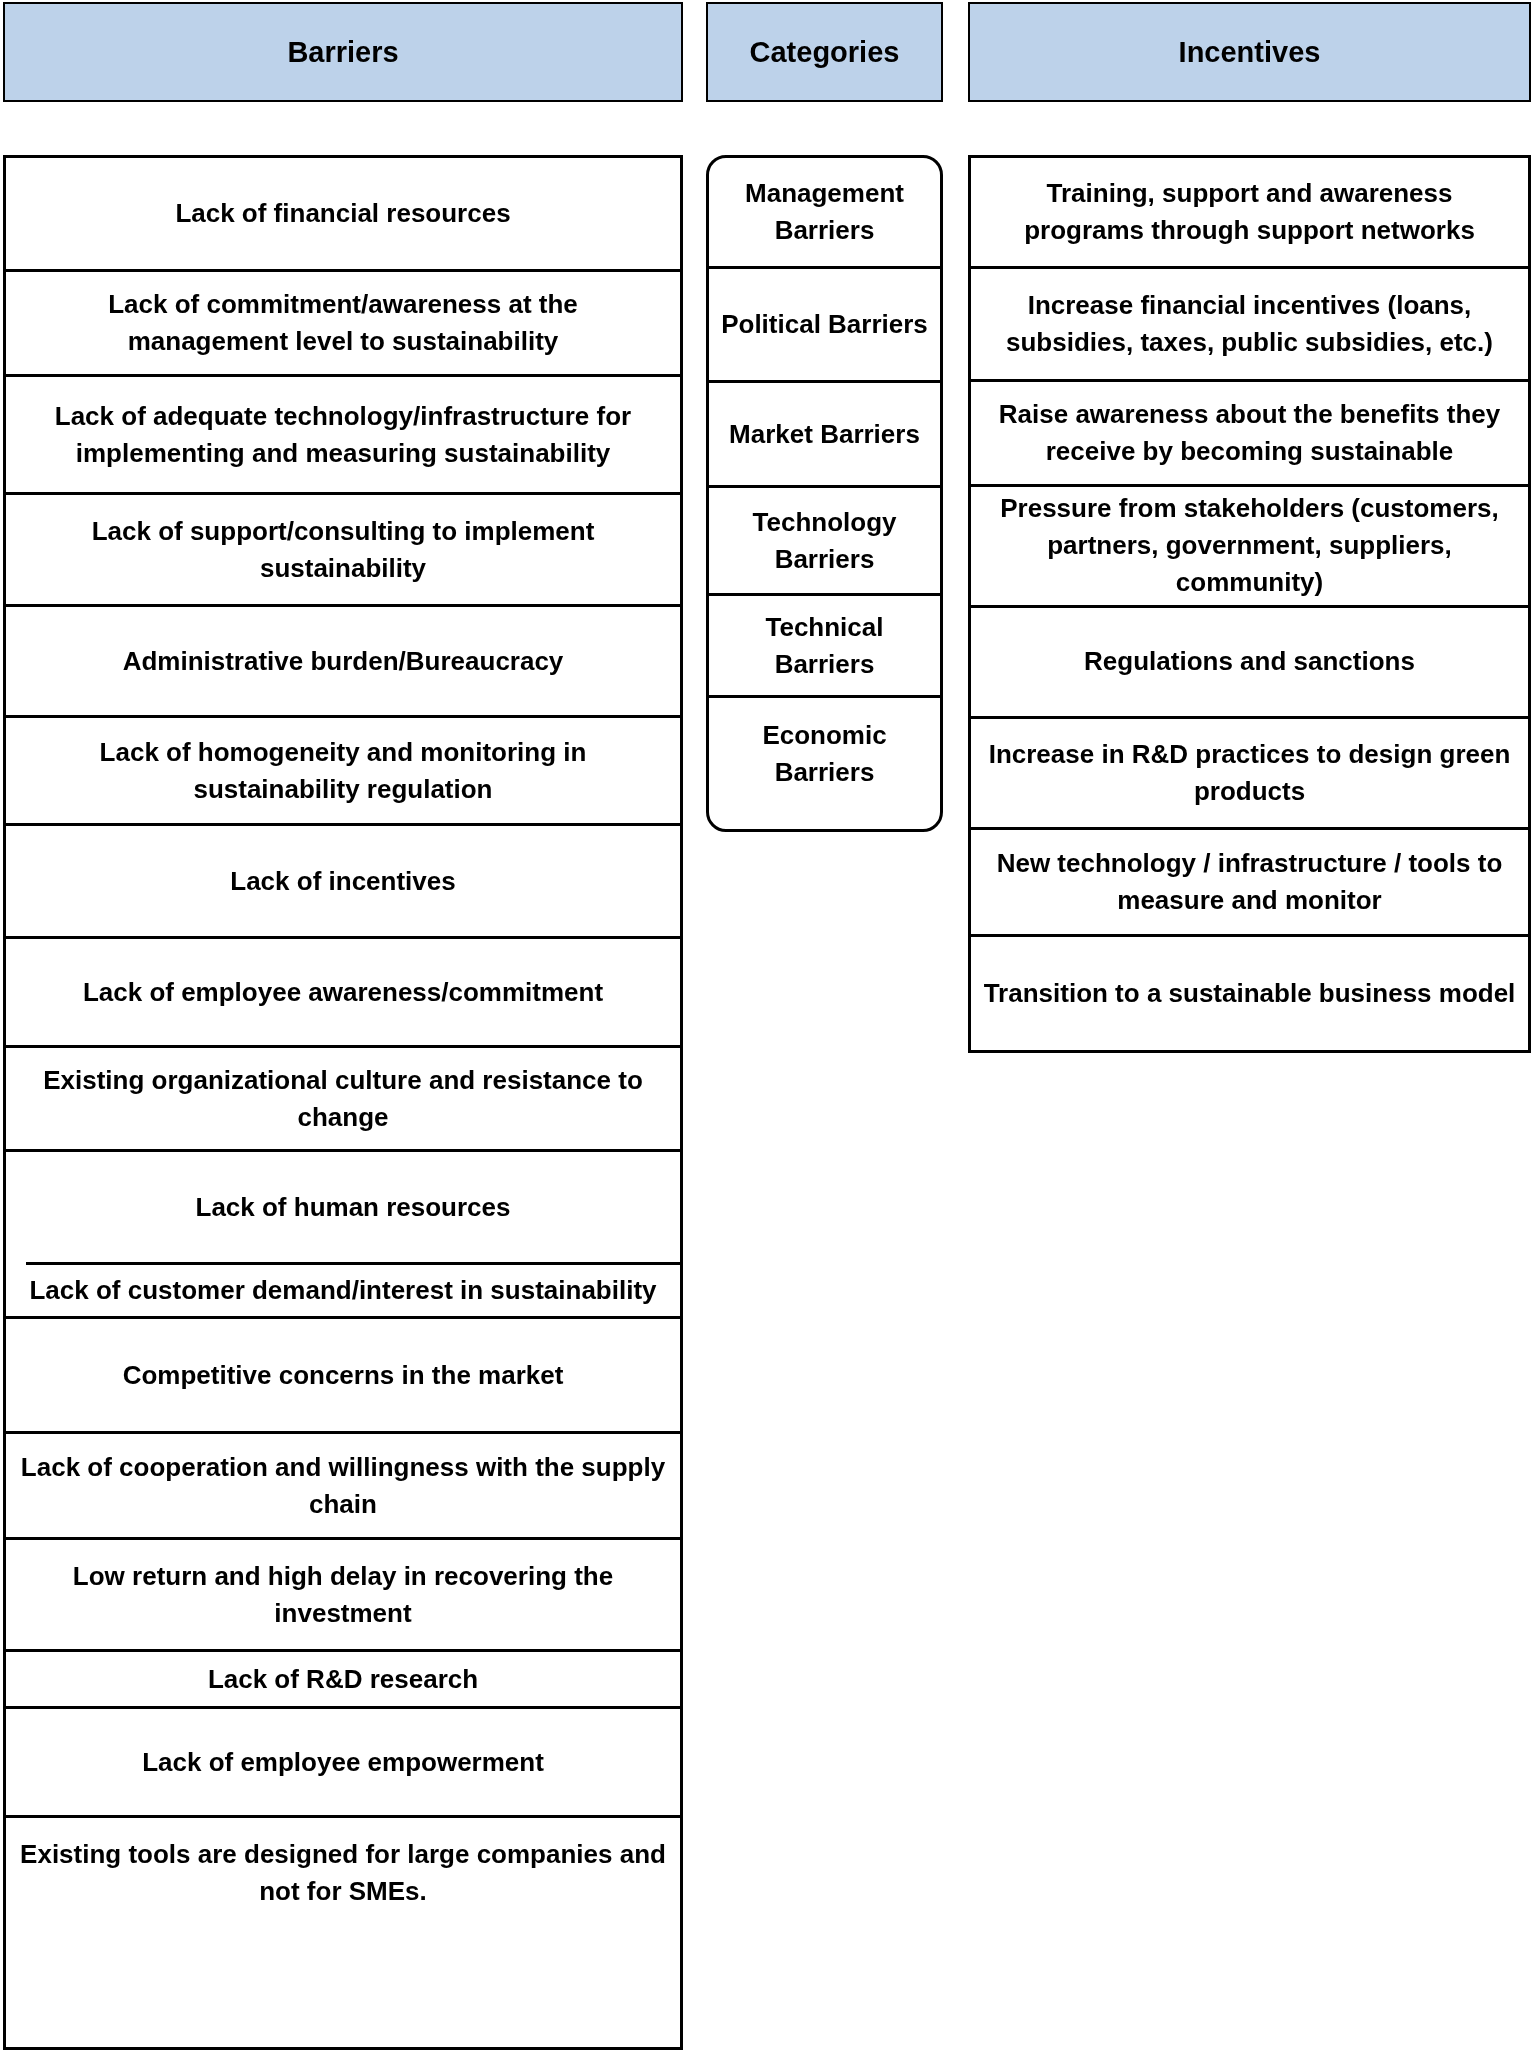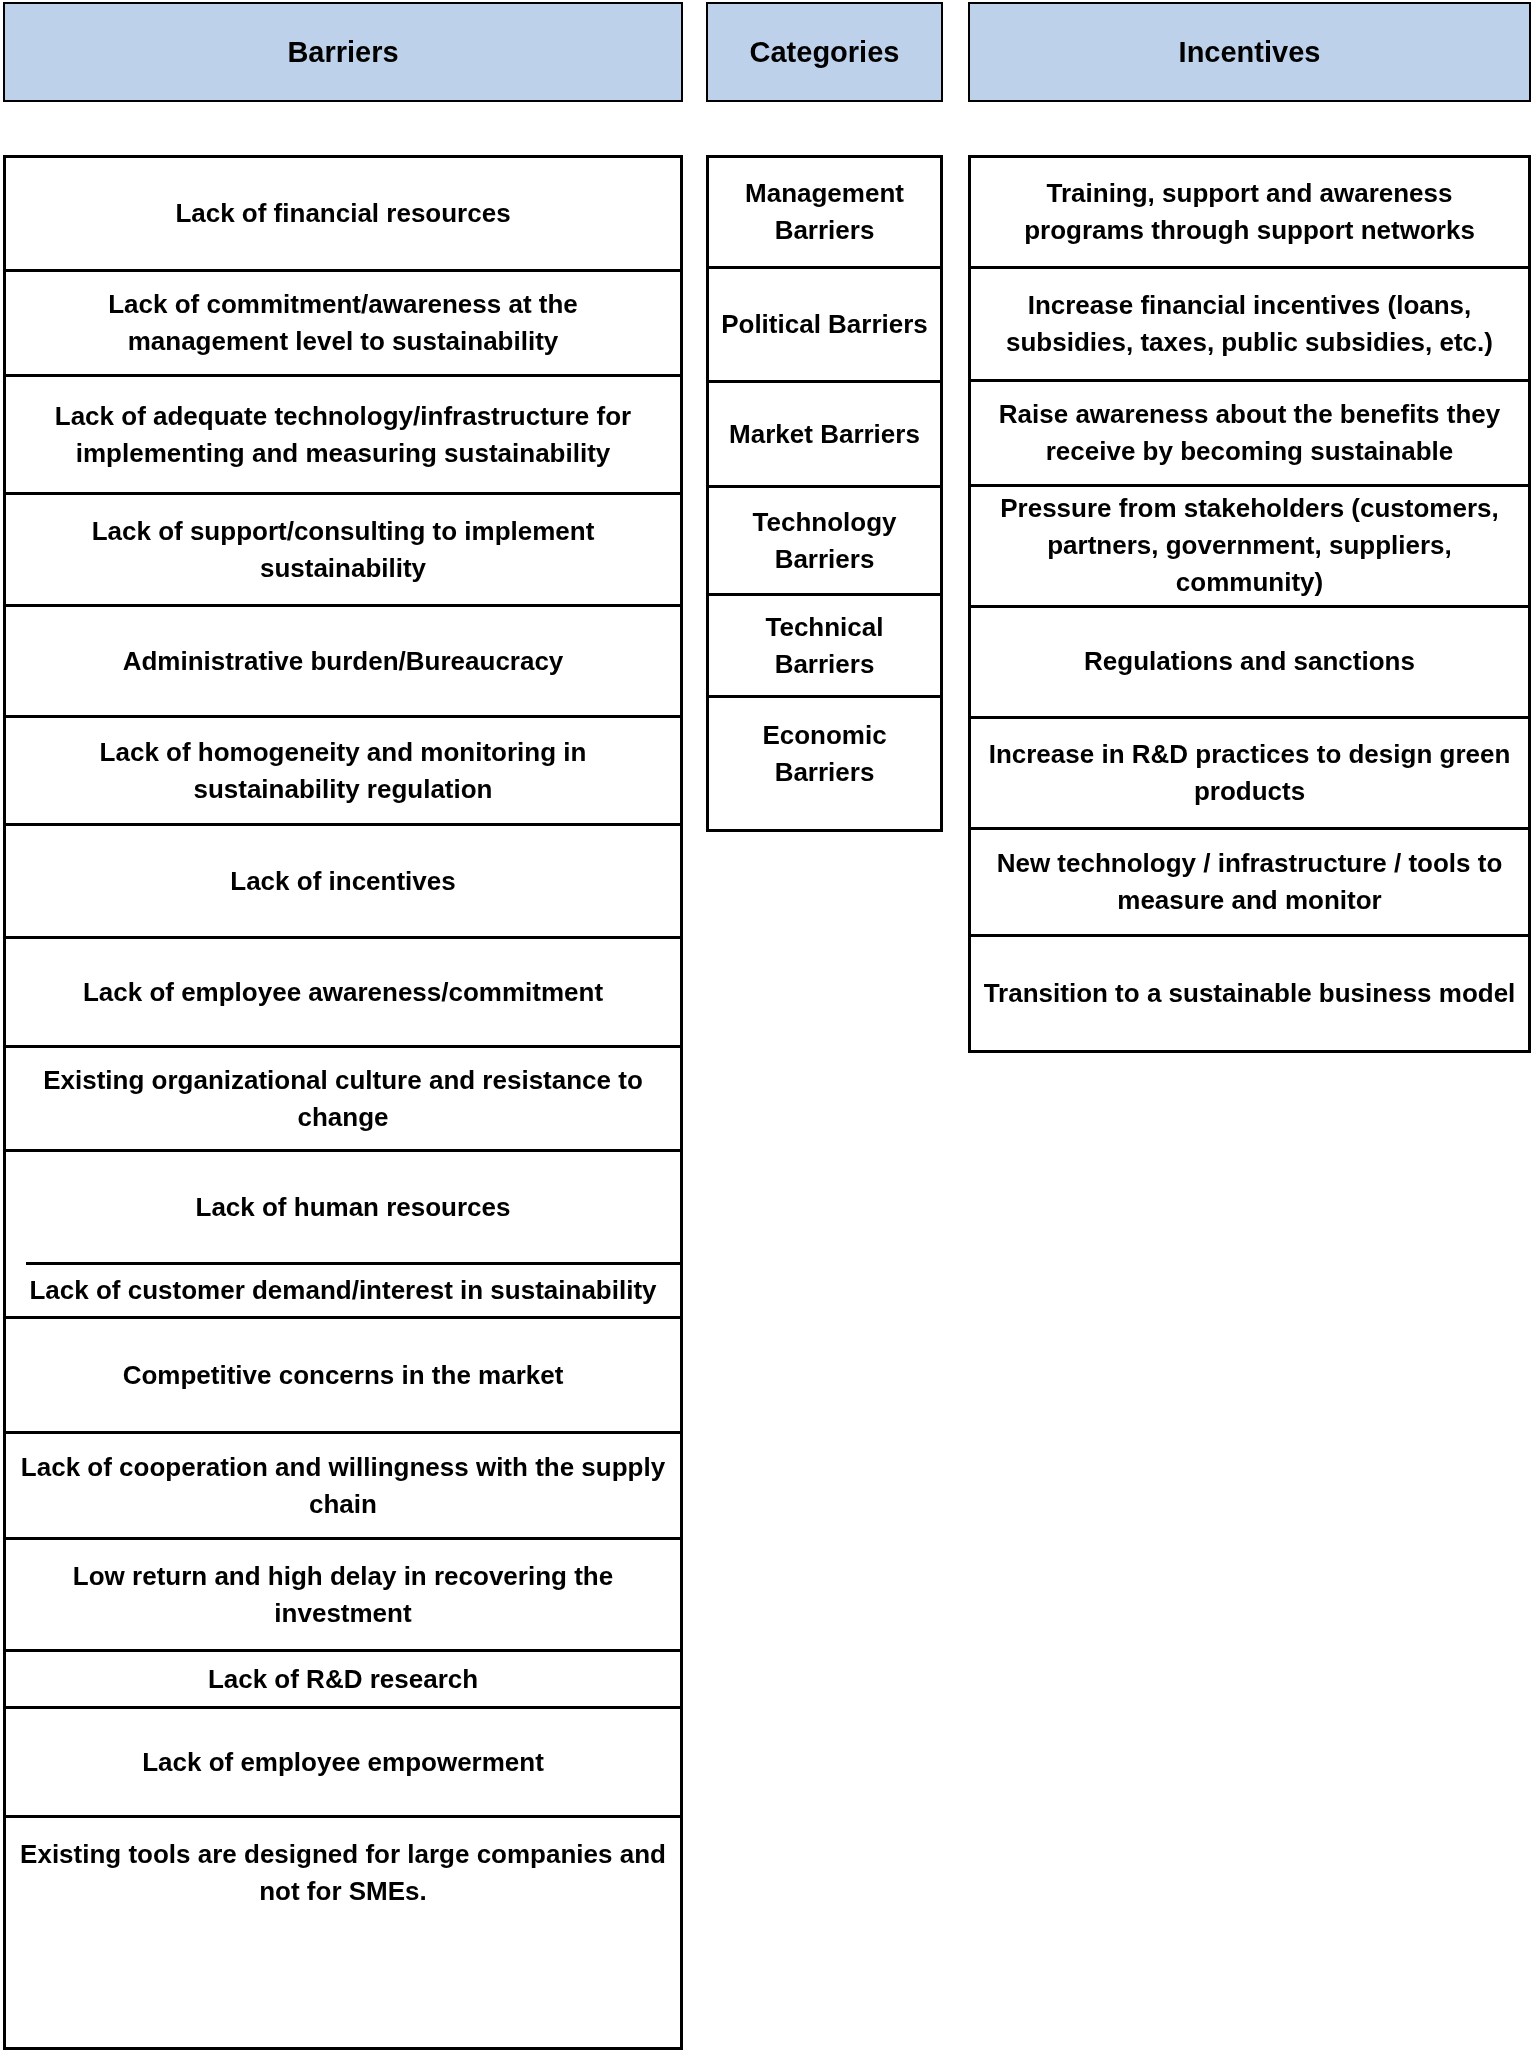--- a/index.html
+++ b/index.html
@@ -36,21 +36,21 @@
   .col {
     position: absolute;
     top: 155px;
     box-sizing: border-box;
     border: 3px solid var(--border-color, #000000);
     background: #ffffff;
     display: flex;
     flex-direction: column;
   }
   .col-barriers   { height: 1895px; }
-  .col-categories { height: 677px;  }
+  .col-categories { height: 677px; border-radius: 20px;  }
   .col-incentives { height: 898px;  }
 
   .cell {
     box-sizing: border-box;
     border-bottom: 3px solid var(--border-color, #000000);
     display: flex;
     align-items: center;
     justify-content: center;
     text-align: center;
     white-space: pre-line;

